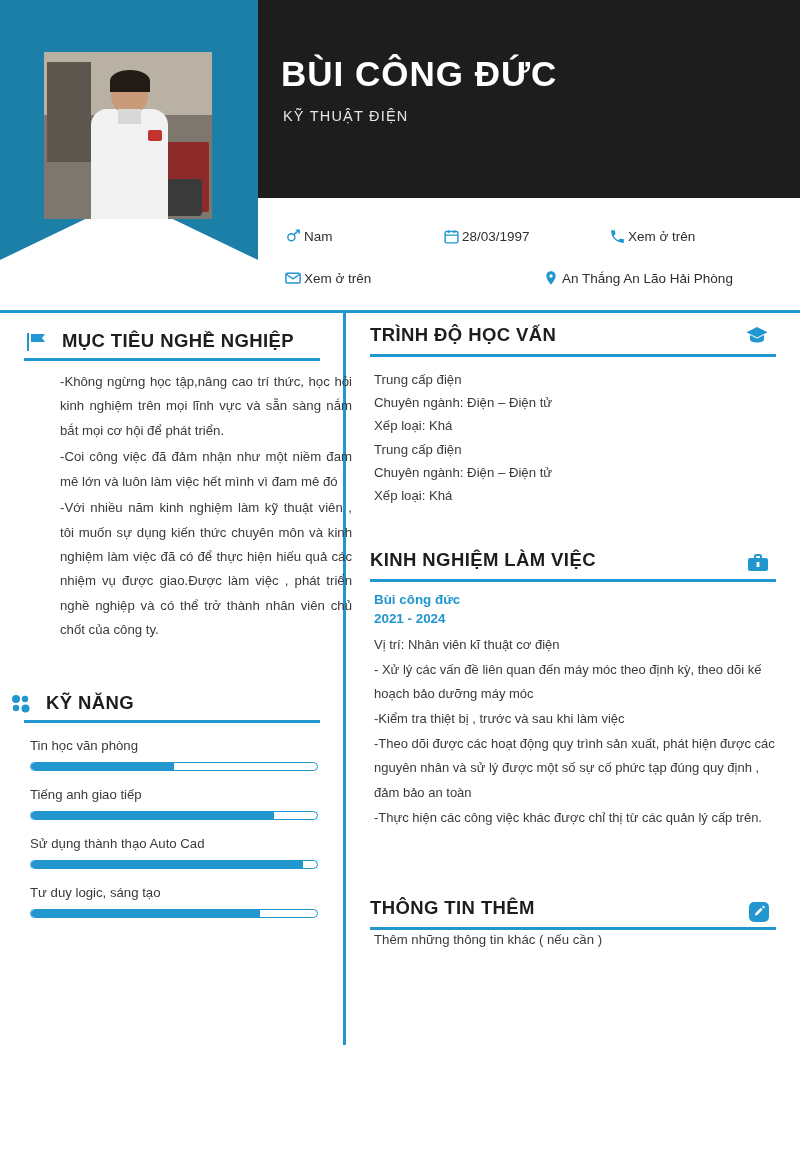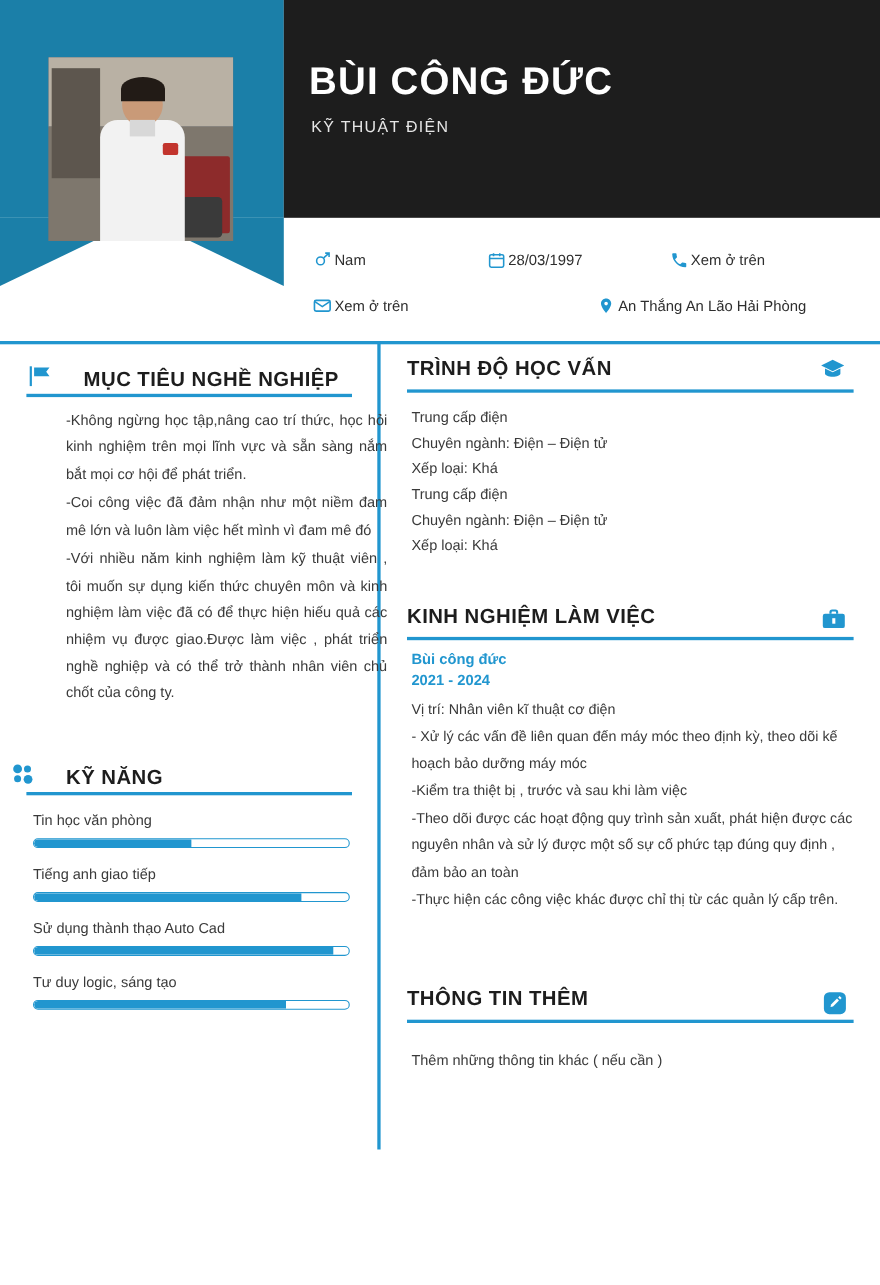--- a/index.html
+++ b/index.html
@@ -64,21 +64,21 @@
 
   .sep-line {
     position: absolute; left: 0; top: 310px; width: 800px; height: 3px; background: #2196cf;
   }
   .mid-divider {
     position: absolute; left: 343px; top: 310px; width: 3px; height: 735px; background: #2196cf;
   }
 
   
   .sec-head {
-    position: absolute; display: flex; align-items: center; gap: 26px;
+    position: absolute; display: flex; gap: 12px;
   }
   .sec-head .st {
     font-size: 18.5px; font-weight: bold; color: #1d1d1d; letter-spacing: .4px;
   }
   .sec-rule { position: absolute; height: 3px; background: #2196cf; }
 
   .txt { font-size: 13.2px; color: #3a3a3a; line-height: 1.85; }
 
   
   .left-col { position: absolute; left: 0; top: 310px; width: 343px; }
@@ -94,21 +94,21 @@
   
   .right-col { position: absolute; left: 346px; top: 310px; width: 454px; }
   .edu-block { position: absolute; left: 28px; width: 400px; }
   .edu-block div { font-size: 13.2px; color: #3a3a3a; line-height: 1.75; }
 
   .exp-company { font-size: 13.4px; font-weight: bold; color: #2196cf; }
   .exp-years { font-size: 13.4px; font-weight: bold; color: #2196cf; margin-top: 4px; }
   .exp-body { margin-top: 7px; }
   .exp-body p { font-size: 13px; color: #3a3a3a; line-height: 1.9; }
 
-  .more-body { position: absolute; left: 28px; top: 622px; font-size: 13.2px; color: #3a3a3a; margin-top: 24px; }
+  .more-body { position: absolute; left: 28px; top: 622px; font-size: 13.2px; color: #3a3a3a; }
 
   
   .r-icon { position: absolute; color: #2196cf; }
 
   
   .footer { position: absolute; left: 0; bottom: 0; width: 800px; height: 123px; overflow: hidden; }
   .foot-svg { position: absolute; left: 0; bottom: 0; }
   .credit {
     position: absolute; right: 18px; bottom: 8px;
     font-family: "Liberation Mono", monospace;

